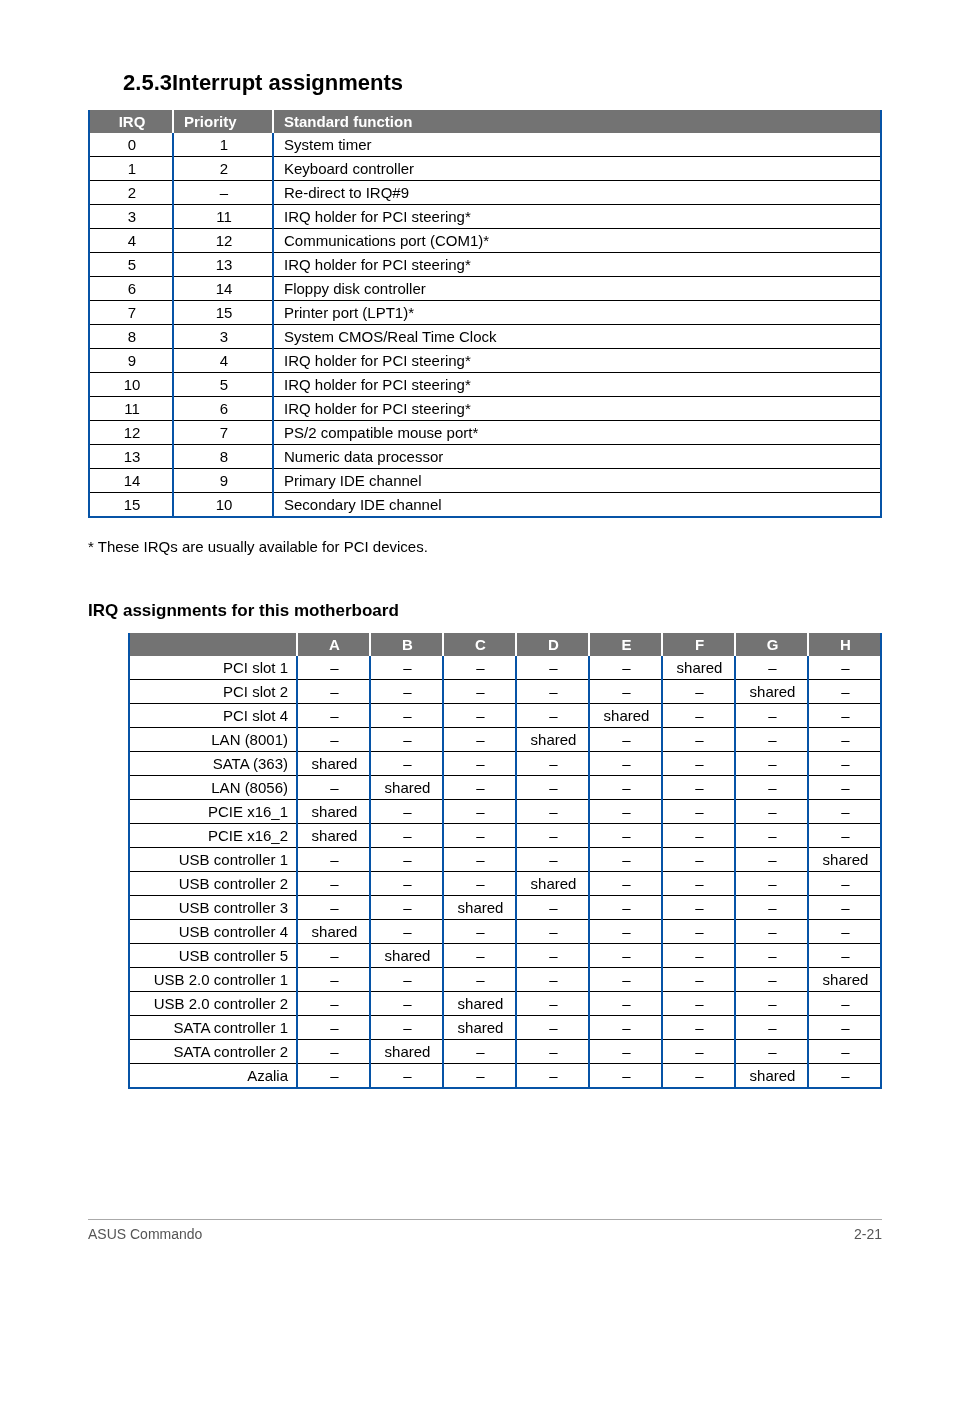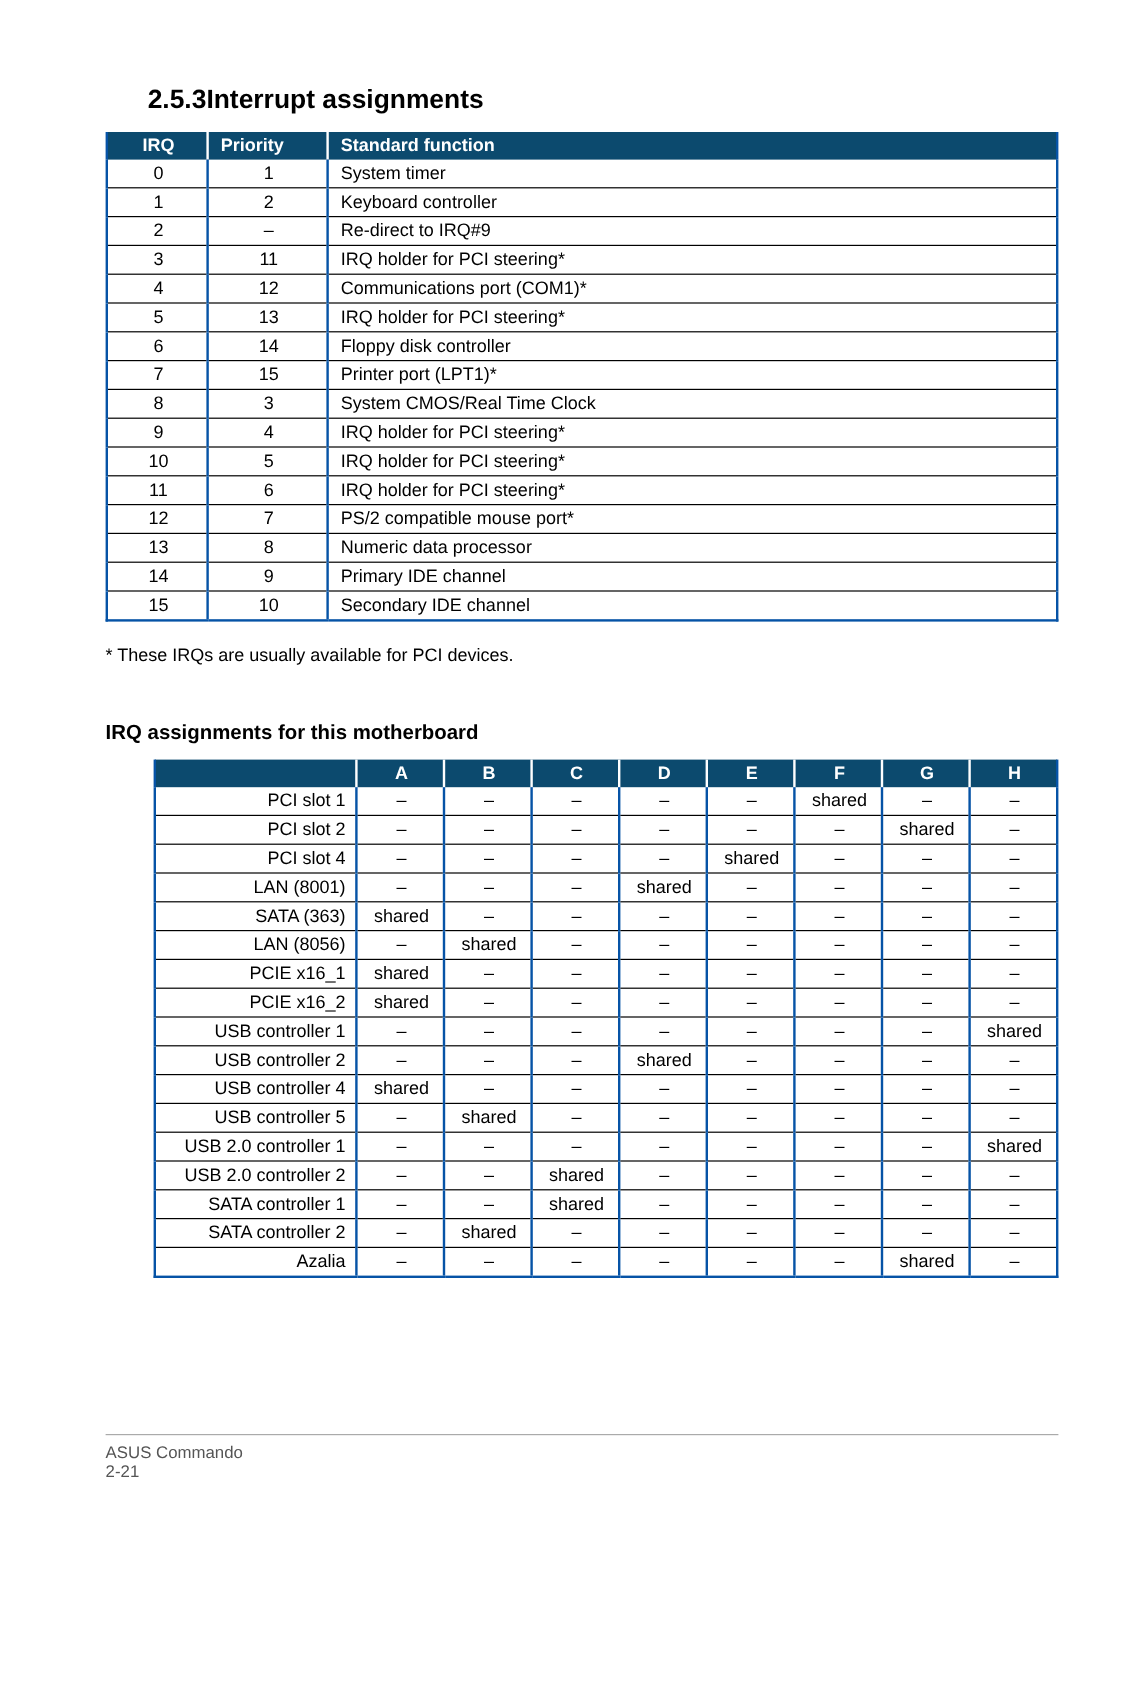--- a/index.html
+++ b/index.html
@@ -11,21 +11,21 @@
     font-size: 15px;
   }
   .section-heading {
     font-size: 22px;
     font-weight: bold;
     margin-bottom: 14px;
   }
   .section-heading .num { display: inline-block; width: 84px; text-align: right; }
   table { border-collapse: collapse; width: 100%; table-layout: fixed; }
   thead th {
-    background: #0c4a6e;
+    background: #737373;
     color: #fff;
     font-weight: bold;
     text-align: left;
     border-left: 2px solid #0653a6;
     border-right: 2px solid #fff;
     padding: 3px 8px 3px 10px;
     font-size: 15px;
   }
   thead th:last-child { border-right: 2px solid #0653a6; }
   tbody td {
@@ -53,21 +53,20 @@
   .t2 tbody td:nth-child(n+2){ text-align:center; }
   .footer {
     position: relative;
     margin-top: 130px;
     border-top: 1px solid #aaa;
     padding-top: 6px;
     font-size: 14px;
     color: #555;
     display:flex;
     justify-content: space-between;
-    flex-direction: column;
   }
 </style>
 </head>
 <body>
 
 <h2 class="section-heading">
   <span class="num">2.5.3</span><span>Interrupt assignments</span>
 </h2>
 
 <table class="t1">
@@ -285,20 +284,31 @@
         <td>–</td>
         <td>–</td>
         <td>–</td>
         <td>shared</td>
         <td>–</td>
         <td>–</td>
         <td>–</td>
         <td>–</td>
       </tr>
       <tr>
+        <td>USB controller 3</td>
+        <td>–</td>
+        <td>–</td>
+        <td>shared</td>
+        <td>–</td>
+        <td>–</td>
+        <td>–</td>
+        <td>–</td>
+        <td>–</td>
+      </tr>
+      <tr>
         <td>USB controller 4</td>
         <td>shared</td>
         <td>–</td>
         <td>–</td>
         <td>–</td>
         <td>–</td>
         <td>–</td>
         <td>–</td>
         <td>–</td>
       </tr>

